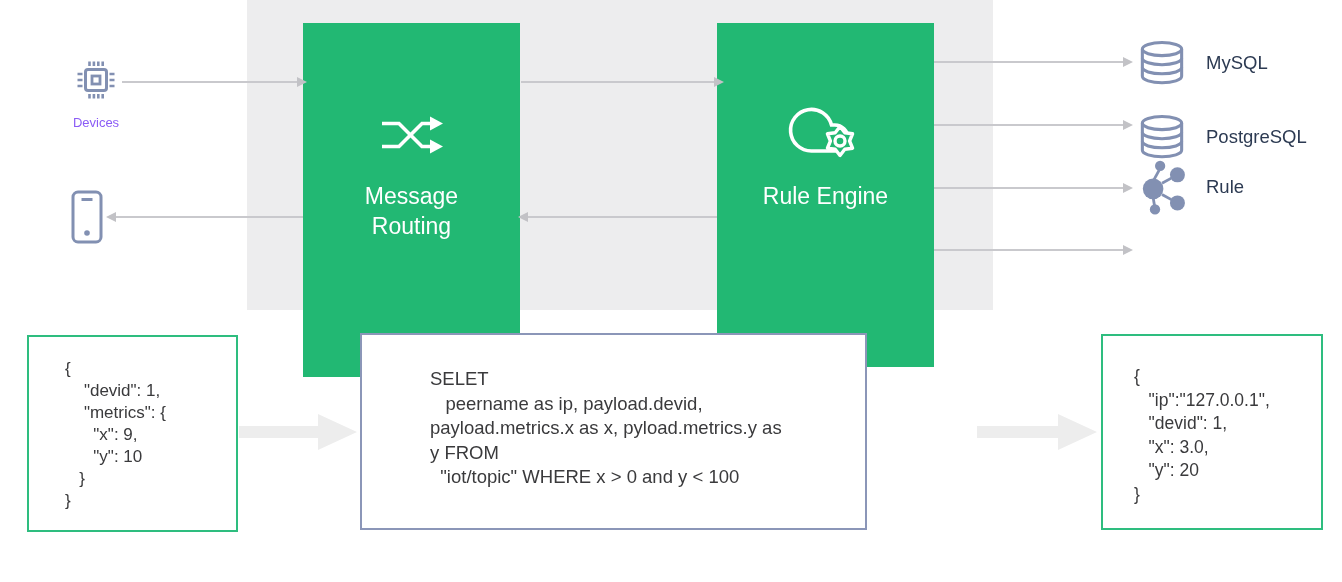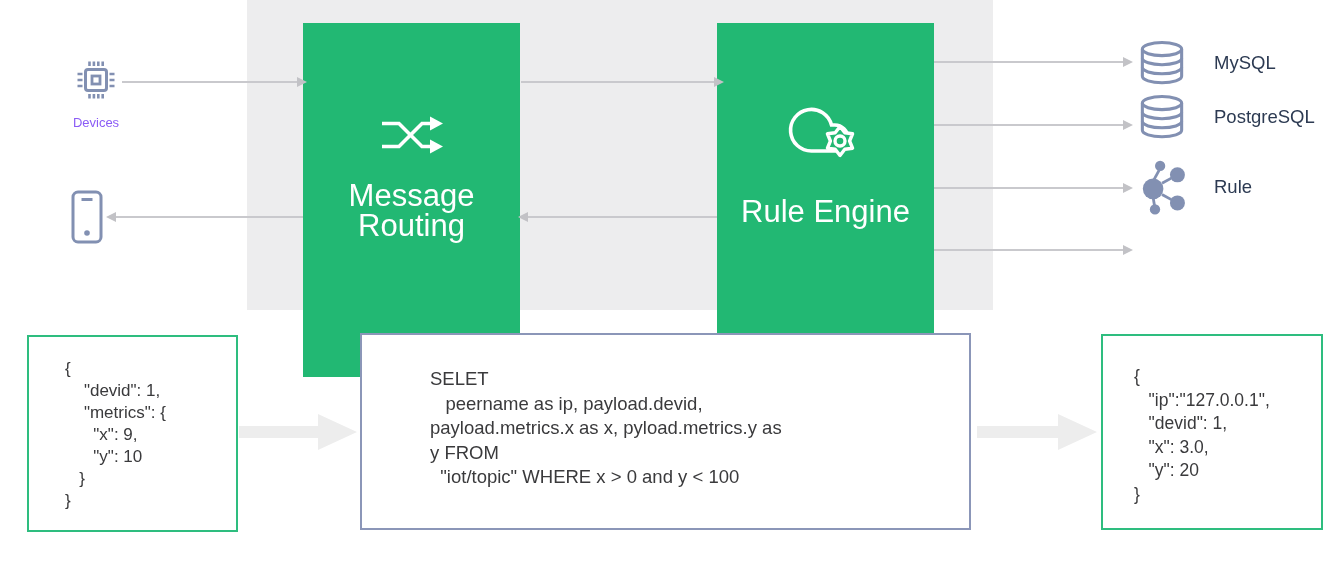--- a/index.html
+++ b/index.html
@@ -5,45 +5,45 @@
   html,body{margin:0;padding:0;background:#fff;}
   .canvas{
     position:relative;width:1342px;height:582px;background:#ffffff;overflow:hidden;
     font-family:"Liberation Sans", sans-serif;color:#2c3a52;
   }
   .band{position:absolute;left:247px;top:0;width:746px;height:310px;background:#ededee;}
 
   
   .gnode{position:absolute;top:23px;width:217px;height:268px;background:#22b873;
          display:flex;flex-direction:column;align-items:center;}
-  .gnode .nlabel{color:#ffffff;font-size:31px;line-height:30px;text-align:center;width:160px;}
+  .gnode .nlabel{color:#ffffff;font-size:23px;line-height:30px;text-align:center;width:160px;}
   #node-mr{left:303px;padding-top:86px;}
   #node-mr .nlabel{margin-top:20px;}
   #node-re{left:717px;padding-top:76px;}
-  #node-re .nlabel{margin-top:32px;width:200px;text-align:center;}
+  #node-re .nlabel{margin-top:16px;width:200px;text-align:center;}
 
   
   .eplabel{position:absolute;font-size:13px;color:#8b5cf6;text-align:center;}
-  .sink-row{position:absolute;display:flex;align-items:center;gap:24px;}
+  .sink-row{position:absolute;display:flex;align-items:center;gap:16px;}
   .sink-ico{width:56px;display:flex;justify-content:center;}
   .sink-row .eplabel2{font-size:18.5px;color:#2c3a52;}
 
   
   .tarrow{position:absolute;height:2px;background:#c9c9cd;}
   .tarrow.right::after{content:"";position:absolute;right:-9px;top:-4px;width:0;height:0;
       border-top:5px solid transparent;border-bottom:5px solid transparent;border-left:10px solid #c2c2c6;}
   .tarrow.left::after{content:"";position:absolute;left:-9px;top:-4px;width:0;height:0;
       border-top:5px solid transparent;border-bottom:5px solid transparent;border-right:10px solid #c2c2c6;}
 
   
   .panel{position:absolute;background:#fff;box-sizing:border-box;}
   .panel pre{margin:0;font-family:"Liberation Sans", sans-serif;color:#3a3a3c;white-space:pre;}
   #panel-in{left:27px;top:335px;width:211px;height:197px;border:2px solid #2ebd7f;padding:21px 0 0 36px;}
   #panel-in pre{font-size:17px;line-height:22px;}
-  #panel-sql{left:360px;top:333px;width:611px;height:197px;border:2px solid #8b96b8;padding:32px 0 0 68px;}
+  #panel-sql{left:360px;top:333px;width:507px;height:197px;border:2px solid #8b96b8;padding:32px 0 0 68px;}
   #panel-sql pre{font-size:18.5px;line-height:24.5px;}
   #panel-out{left:1101px;top:334px;width:222px;height:196px;border:2px solid #2ebd7f;padding:29px 0 0 31px;}
   #panel-out pre{font-size:17.5px;line-height:23.5px;}
 
   .thick{position:absolute;}
   svg{display:block;}
 </style>
 </head>
 <body>
 
@@ -102,21 +102,21 @@
         <svg width="54" height="46" viewBox="0 0 54 48" fill="none" stroke="#8290b2">
       <ellipse cx="27" cy="9.5" rx="20.5" ry="6.8" stroke-width="3.2"></ellipse>
       <path d="M6.5 9.5v28.3a20.5 6.8 0 0 0 41 0V9.5" stroke-width="3.2"></path>
       <path d="M6.5 19a20.5 6.8 0 0 0 41 0" stroke-width="3.2"></path>
       <path d="M6.5 28.5a20.5 6.8 0 0 0 41 0" stroke-width="3.2"></path>
     </svg>
       </span>
     <span class="eplabel2">MySQL</span>
   </div>
 
-  <div class="sink-row" style="left:1134px;top:94px">
+  <div class="sink-row" style="left:1134px;top:114px">
     <span class="sink-ico">
         <svg width="54" height="46" viewBox="0 0 54 48" fill="none" stroke="#8290b2">
       <ellipse cx="27" cy="9.5" rx="20.5" ry="6.8" stroke-width="3.2"></ellipse>
       <path d="M6.5 9.5v28.3a20.5 6.8 0 0 0 41 0V9.5" stroke-width="3.2"></path>
       <path d="M6.5 19a20.5 6.8 0 0 0 41 0" stroke-width="3.2"></path>
       <path d="M6.5 28.5a20.5 6.8 0 0 0 41 0" stroke-width="3.2"></path>
     </svg>
       </span>
     <span class="eplabel2">PostgreSQL</span>
   </div>

